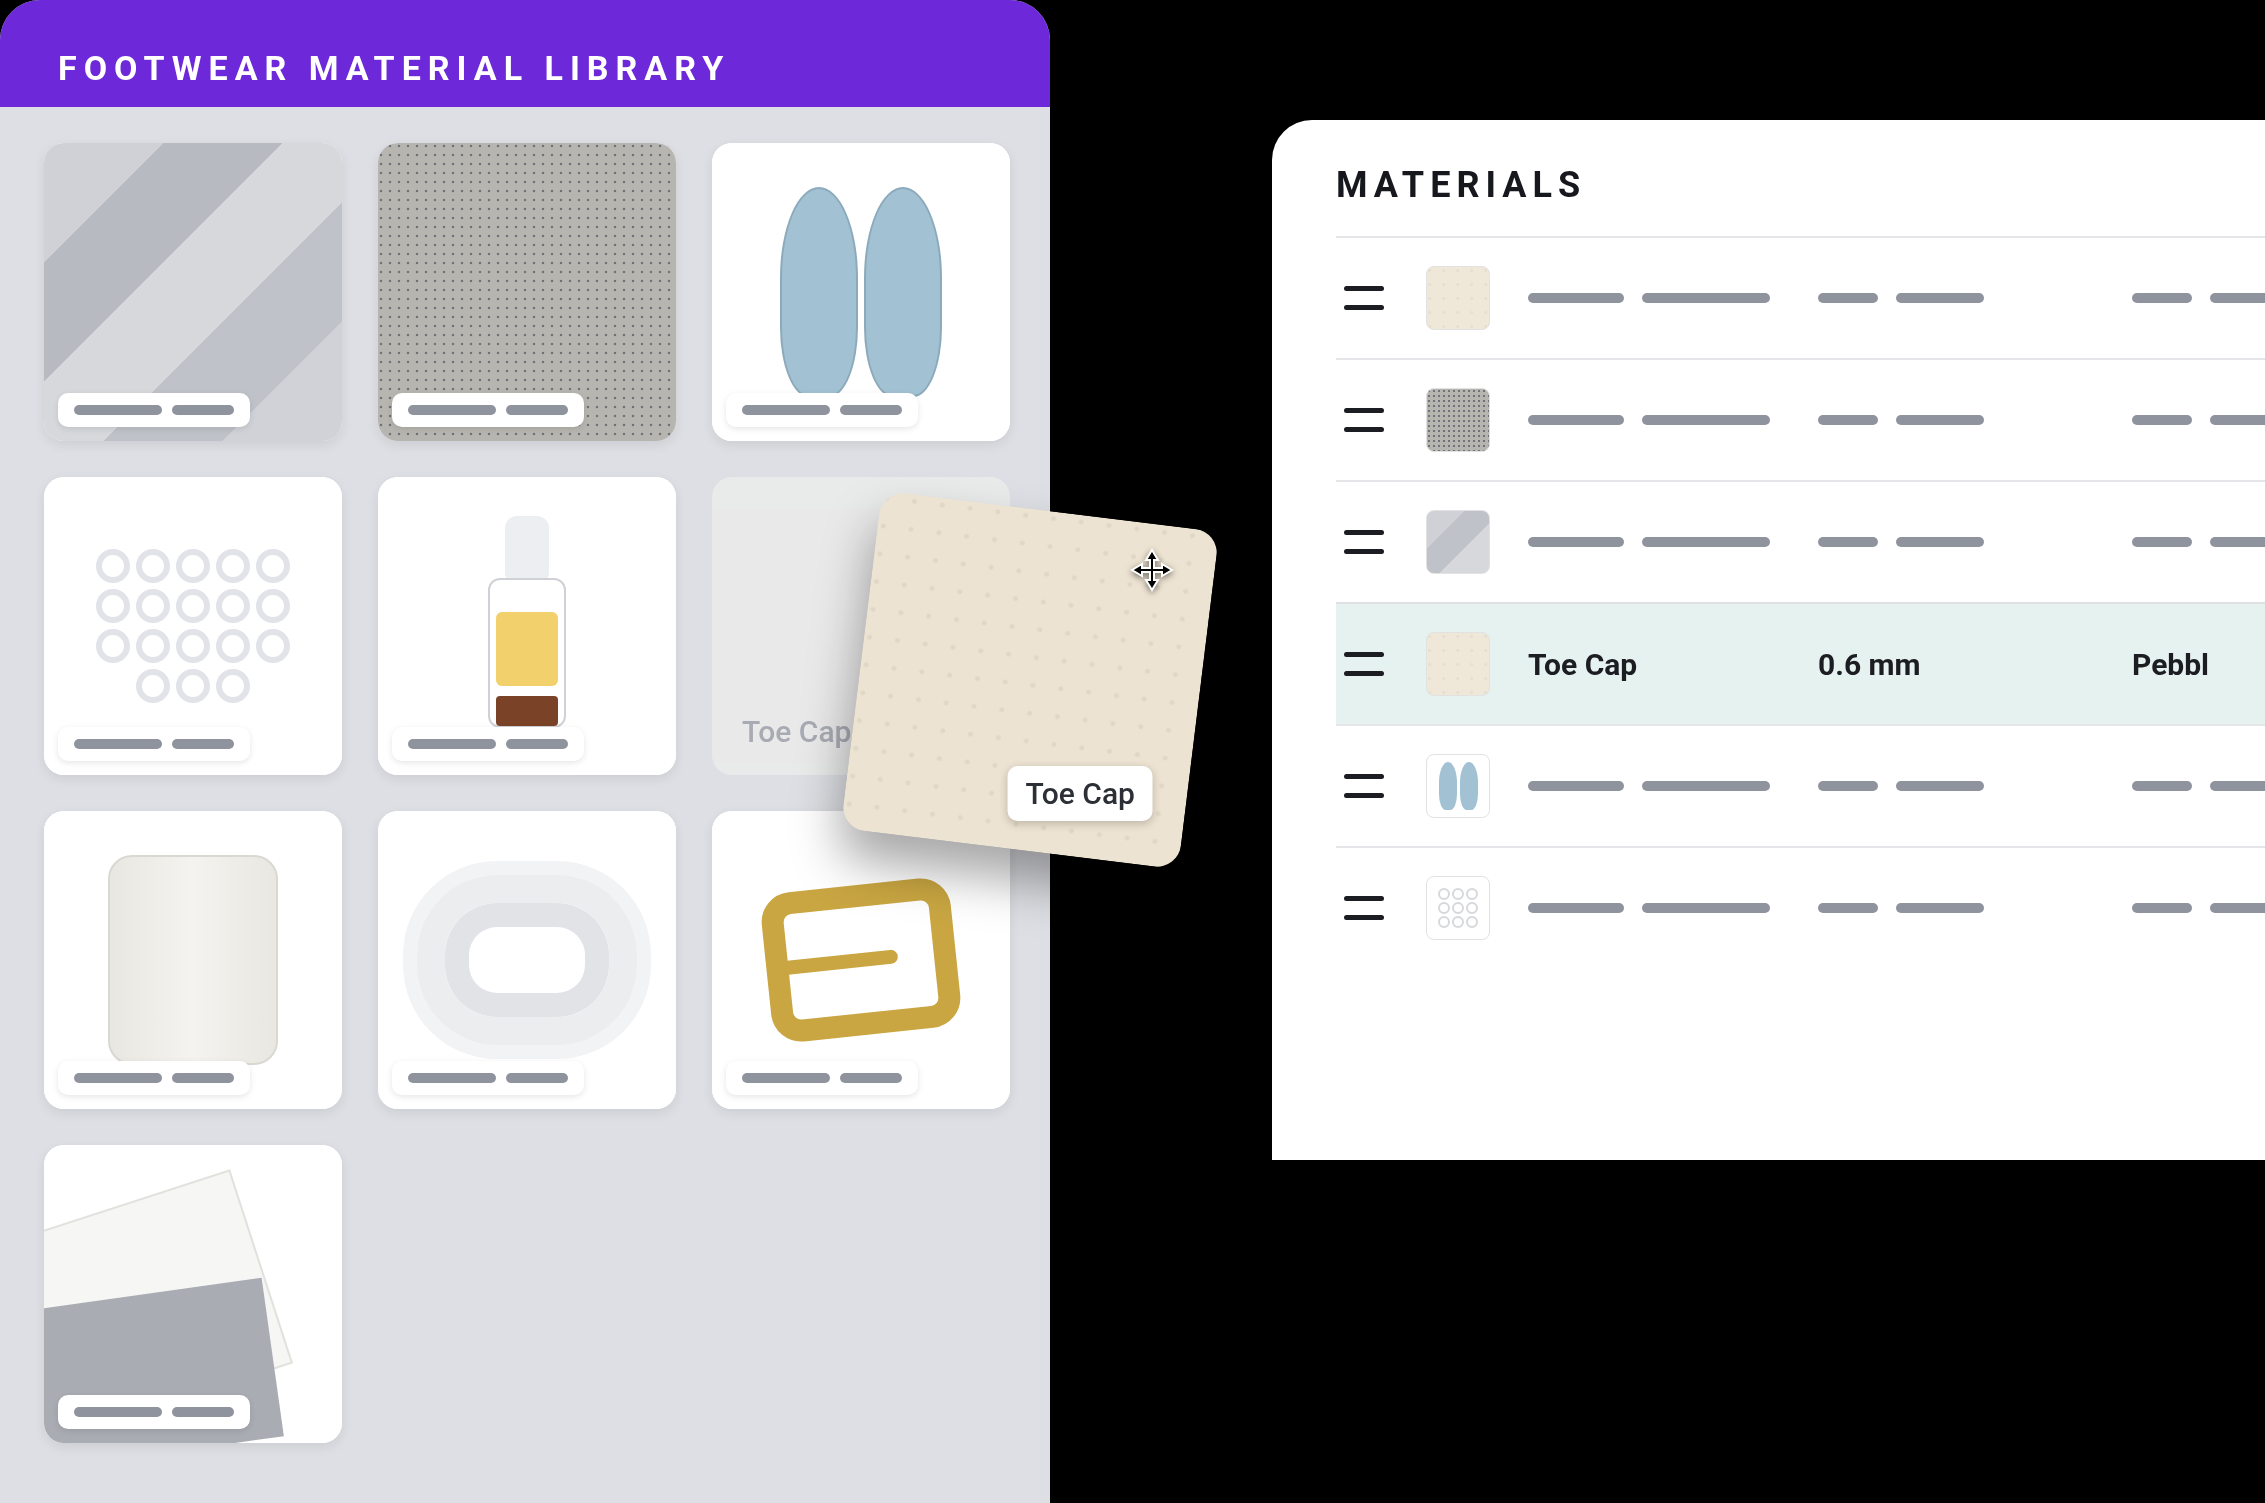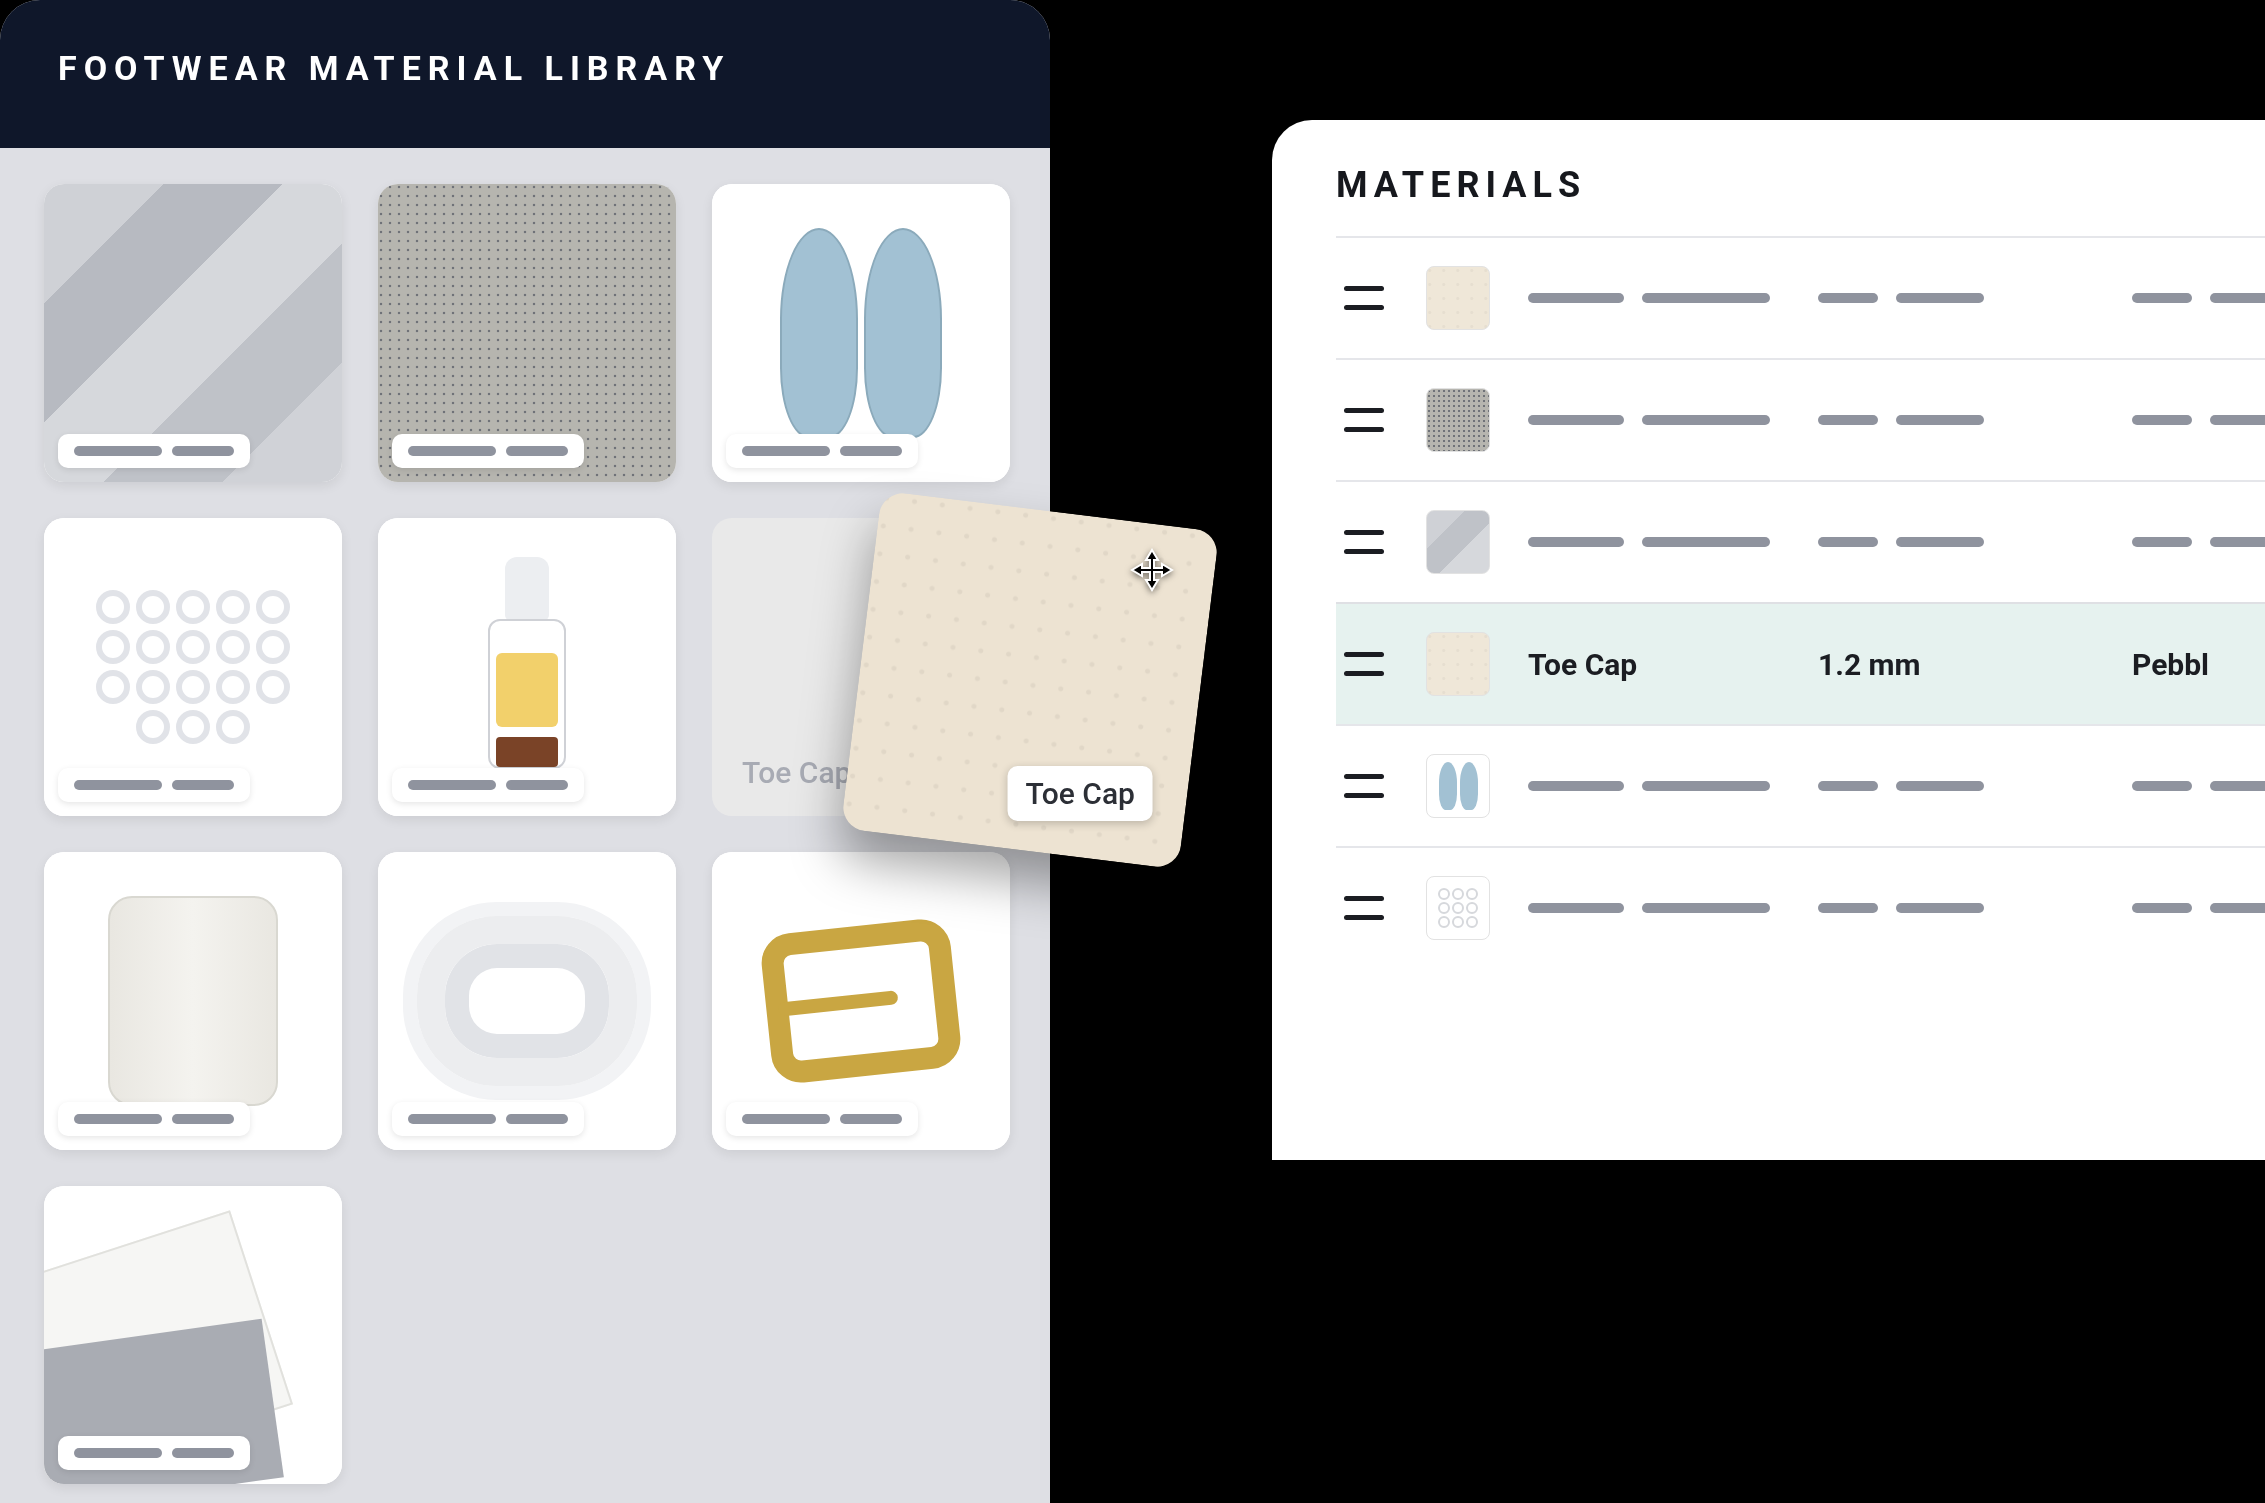--- a/index.html
+++ b/index.html
@@ -17,22 +17,22 @@
     position: absolute;
     left: 0;
     top: 0;
     width: 1050px;
     height: 1503px;
     background: #dedfe4;
     border-radius: 40px 40px 0 0;
     overflow: hidden;
   }
   .library-header {
-    background: #0f172a;
-    padding: 48px 58px 60px;
+    background: #6d28d9;
+    padding: 48px 58px 19px;
   }
   .library-title {
     color: #fff;
     font-size: 34px;
     font-weight: 700;
     letter-spacing: 7px;
   }
   .library-grid {
     padding: 36px 44px;
     display: grid;
@@ -366,21 +366,21 @@
             <div class="ph-bar" style="width: 70px;"></div>
           </div>
         </div>
         <div class="detail-row highlight">
           <div class="drag-handle">
             <span></span>
             <span></span>
           </div>
           <div class="thumb leather"></div>
           <div class="celltext">Toe Cap</div>
-          <div class="celltext">1.2 mm</div>
+          <div class="celltext">0.6 mm</div>
           <div class="celltext">Pebbl</div>
         </div>
         <div class="detail-row">
           <div class="drag-handle">
             <span></span>
             <span></span>
           </div>
           <div class="thumb insoles">
             <i></i>
             <i></i>

